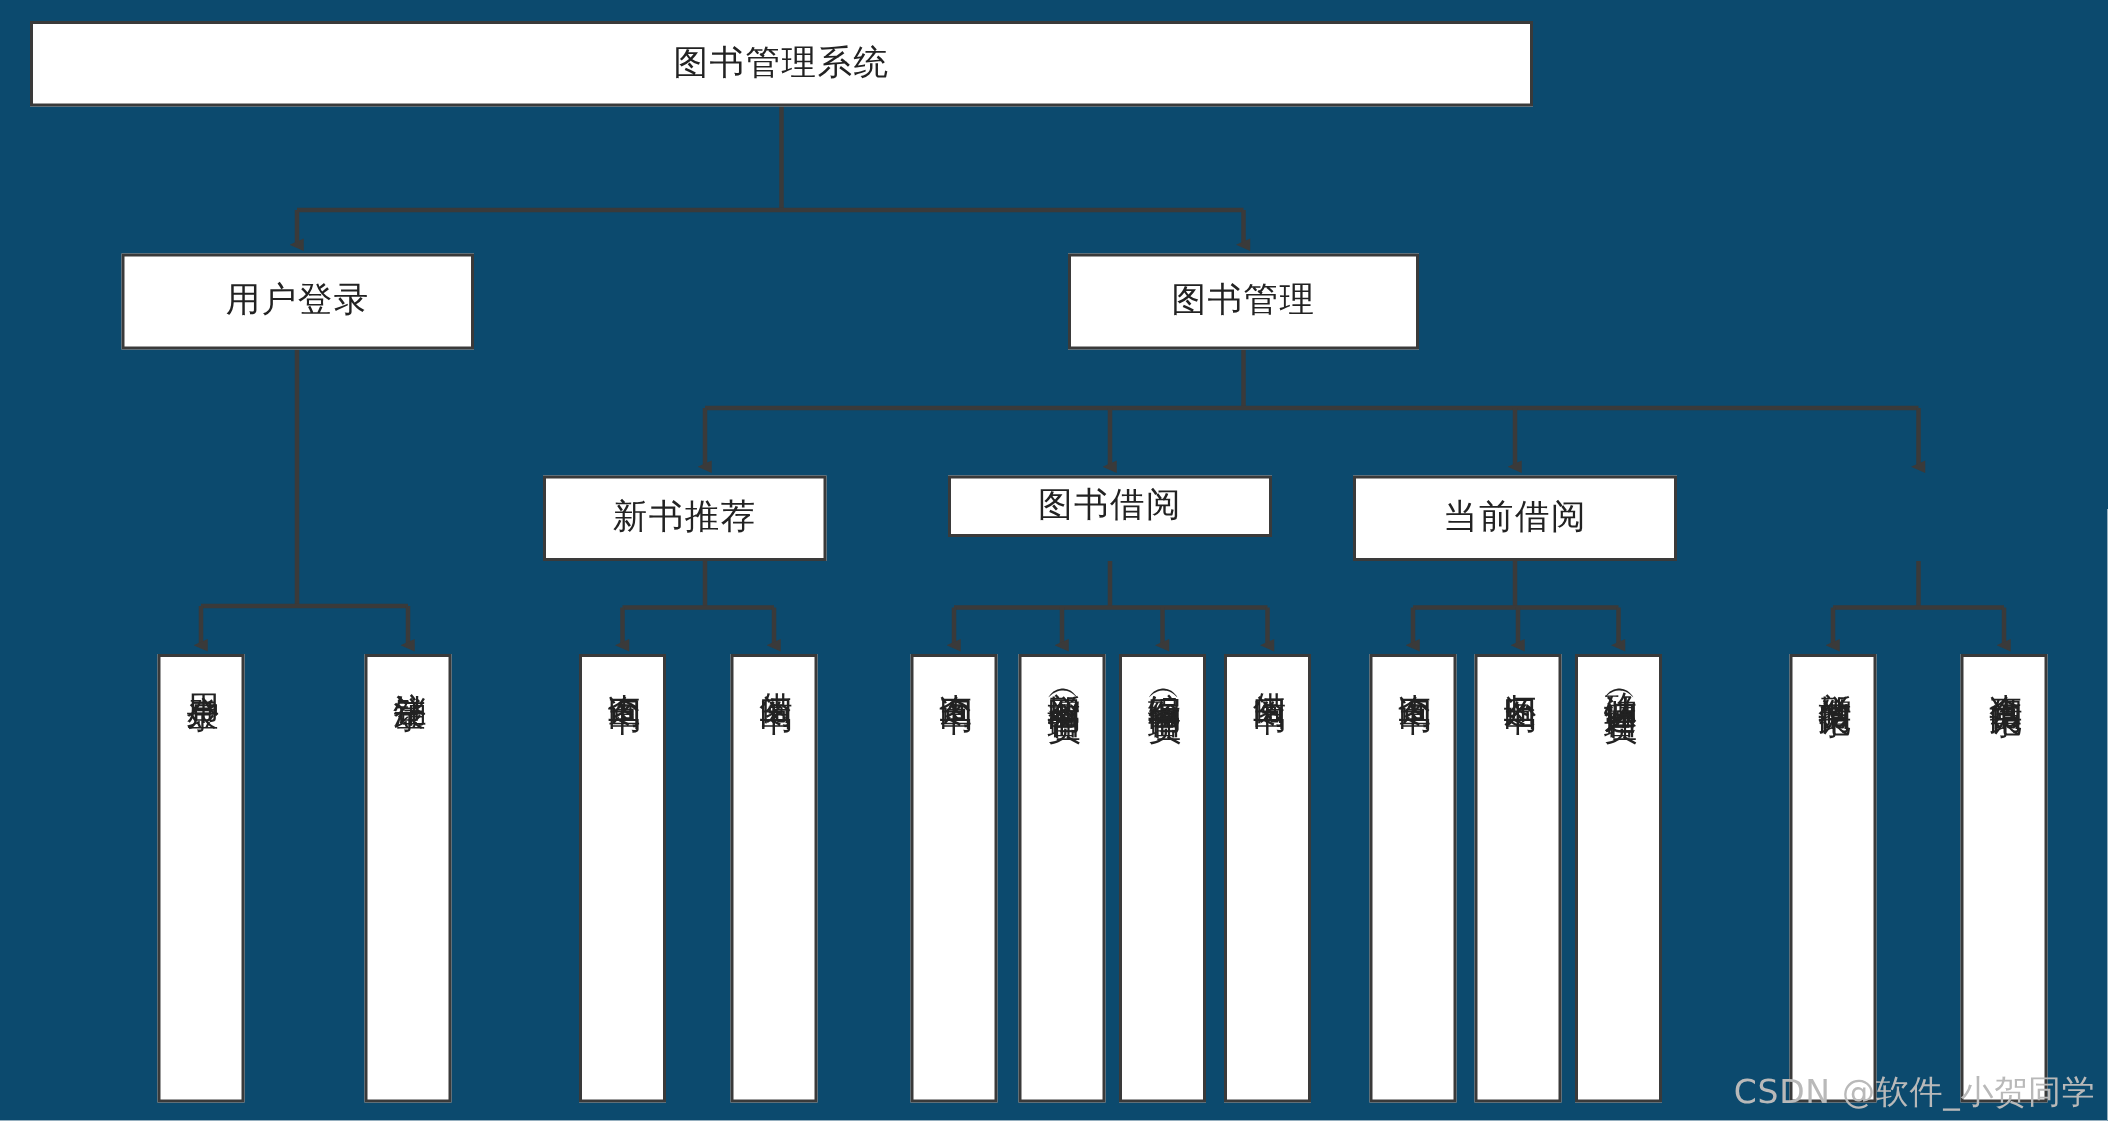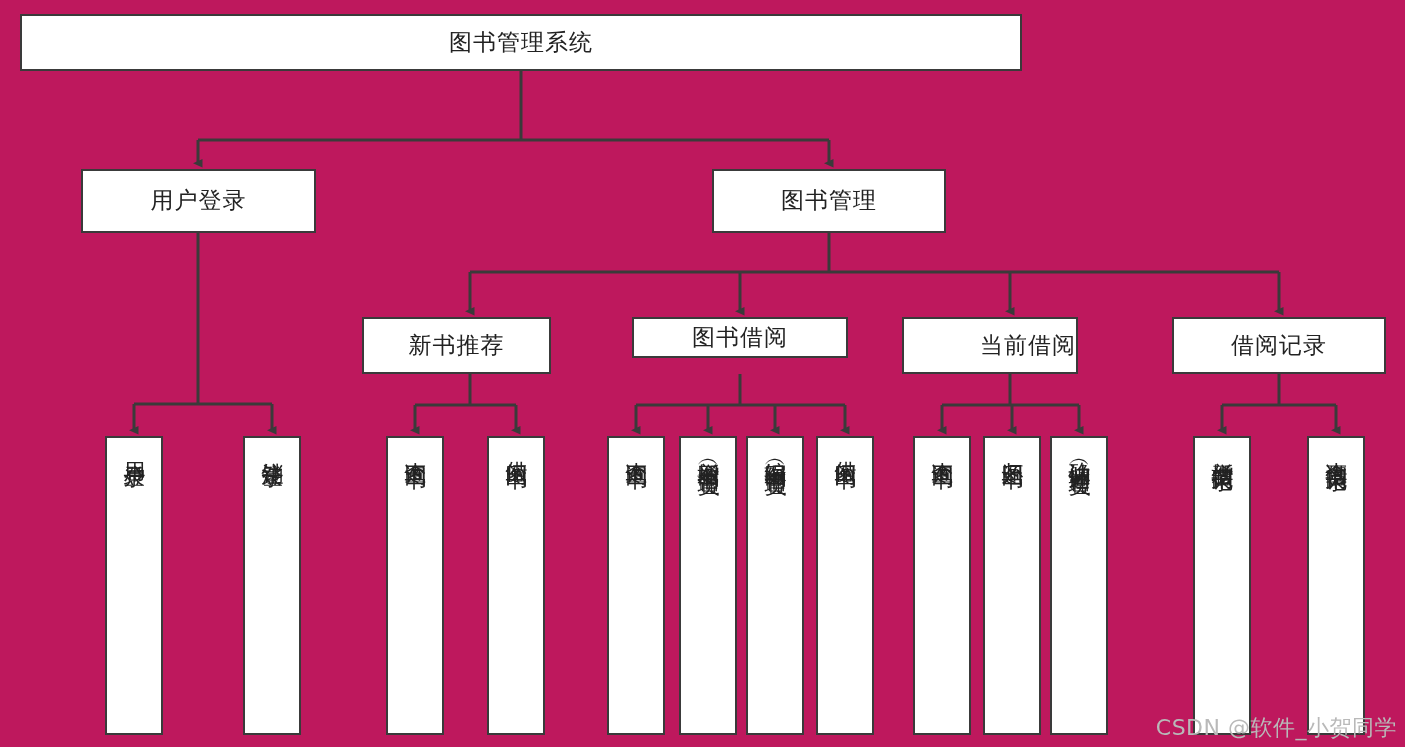--- a/index.html
+++ b/index.html
@@ -7,21 +7,21 @@
     padding: 0;
     background: #ffffff;
   }
   body {
     font-family: "DejaVu Sans", "Liberation Sans", sans-serif;
   }
   #diagram-root {
     position: relative;
     width: 1405px;
     height: 747px;
-    background: #be185d;
+    background: #0c4a6e;
     overflow: hidden;
   }
   svg.edges {
     position: absolute;
     left: 0;
     top: 0;
     width: 1405px;
     height: 747px;
   }
   .node {
@@ -145,25 +145,22 @@
   <div class="node node-h" id="node-l2-1" style="left: 712px; top: 169px; width: 234px; height: 64px; justify-content: center;">
     <span class="label">图书管理</span>
   </div>
 
   <div class="node node-h" id="node-l3-0" style="left: 362px; top: 317px; width: 189px; height: 57px;">
     <span class="label">新书推荐</span>
   </div>
   <div class="node node-h" id="node-l3-1" style="left: 632px; top: 317px; width: 216px; height: 41px;">
     <span class="label">图书借阅</span>
   </div>
-  <div class="node node-h" id="node-l3-2" style="left: 902px; top: 317px; width: 176px; height: 57px; justify-content: flex-end;">
+  <div class="node node-h" id="node-l3-2" style="left: 902px; top: 317px; width: 216px; height: 57px;">
     <span class="label">当前借阅</span>
-  </div>
-  <div class="node node-h" id="node-l3-3" style="left: 1172px; top: 317px; width: 214px; height: 57px;">
-    <span class="label">借阅记录</span>
   </div>
 
   <div class="node node-v" id="node-leaf-0" style="left: 105px; top: 436px; width: 58px; height: 299px;">
     <span class="label">用户登录</span>
   </div>
   <div class="node node-v" id="node-leaf-1" style="left: 243px; top: 436px; width: 58px; height: 299px;">
     <span class="label">注销登录</span>
   </div>
   <div class="node node-v" id="node-leaf-2" style="left: 386px; top: 436px; width: 58px; height: 299px;">
     <span class="label">查询图书</span>

